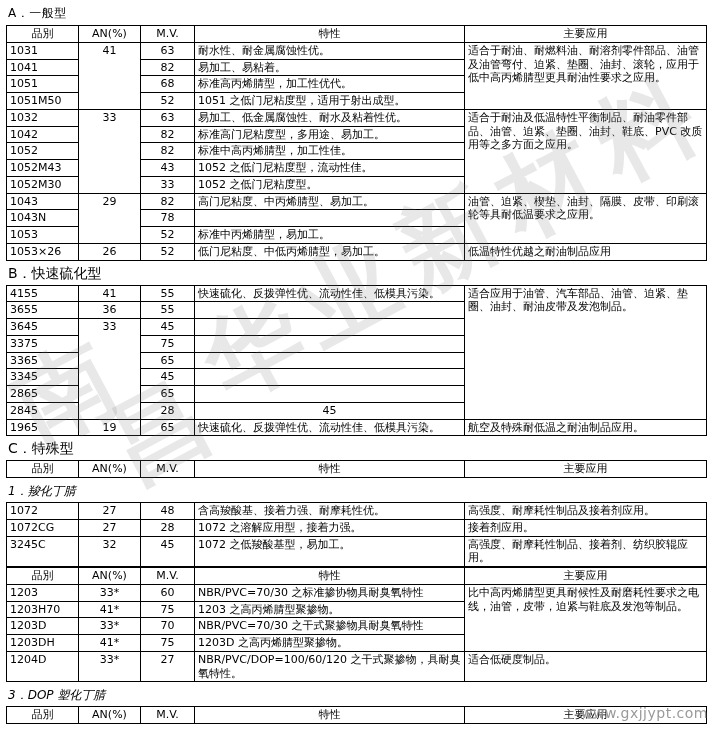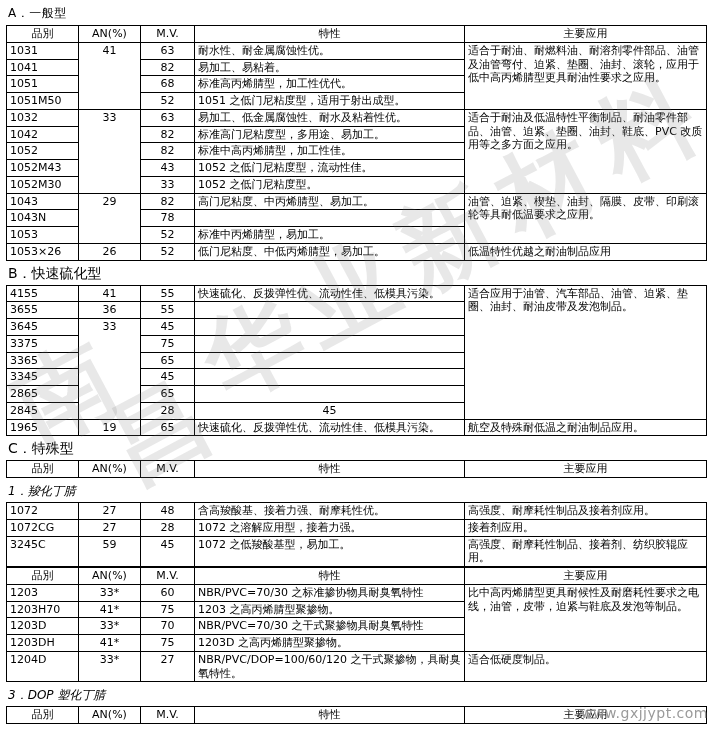--- a/index.html
+++ b/index.html
@@ -263,21 +263,21 @@
     </tr>
     <tr>
       <td class="c-name">1072CG</td>
       <td class="c-an ctr">27</td>
       <td class="c-mv ctr">28</td>
       <td class="c-feat">1072 之溶解应用型，接着力强。</td>
       <td class="c-app">接着剂应用。</td>
     </tr>
     <tr>
       <td class="c-name">3245C</td>
-      <td class="c-an ctr">59</td>
+      <td class="c-an ctr">32</td>
       <td class="c-mv ctr">45</td>
       <td class="c-feat">1072 之低羧酸基型，易加工。</td>
       <td class="c-app">高强度、耐摩耗性制品、接着剂、纺织胶辊应用。</td>
     </tr>
   </tbody>
     </table>
 
   <table class="grid">
     <tbody>
         <tr class="hdr">

